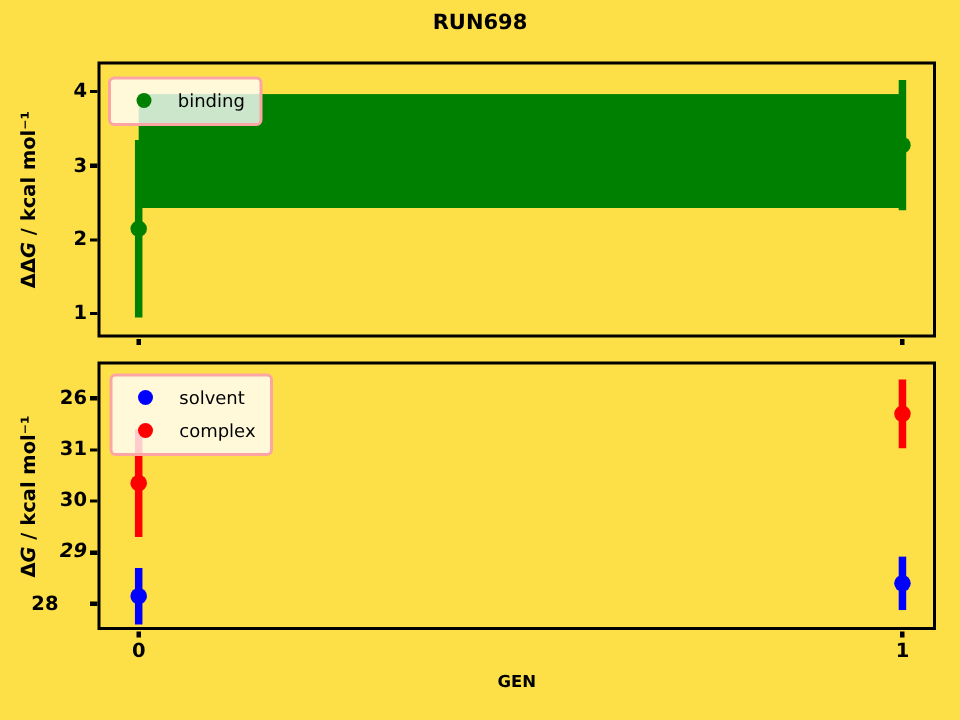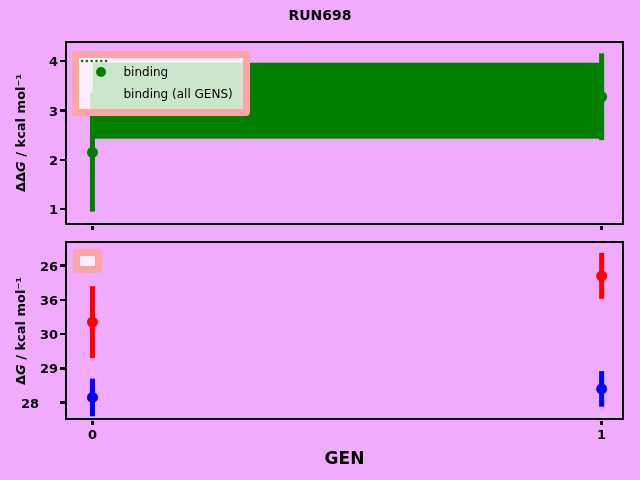--- a/index.html
+++ b/index.html
@@ -1,36 +1,36 @@
 <!DOCTYPE html>
 <html><head>
 <meta charset="utf-8">
 <style>
   html,body{margin:0;padding:0;background:#ffffff;}
-  .figure{position:relative;width:640px;height:480px;background:#f0abfc;
+  .figure{position:relative;width:640px;height:480px;background:#fde047;
           font-family:"DejaVu Sans", sans-serif;color:#000;overflow:hidden;}
   .fig-title{position:absolute;left:0;top:7px;width:640px;text-align:center;
              font-size:14px;font-weight:bold;}
   .axes{position:absolute;border:2.5px solid #000;background:transparent;}
   #ax0{left:64.5px;top:40.5px;width:555px;height:180px;}
   #ax1{left:64.5px;top:240.5px;width:555px;height:175px;}
   .axes svg{position:absolute;left:0;top:0;}
   .ylabel{position:absolute;white-space:nowrap;font-size:13px;font-weight:bold;
           transform:translate(-50%,-50%) rotate(-90deg);}
   #ylabel0{left:20px;top:133px;}
   #ylabel1{left:20px;top:331px;}
   .ital{font-style:italic;}
   .xlabel{position:absolute;left:67px;width:555px;text-align:center;top:448px;
-          font-size:17px;font-weight:bold;}
+          font-size:11px;font-weight:bold;}
   .tick{position:absolute;background:#000;}
   .ticklabel{position:absolute;font-size:13px;font-weight:bold;white-space:nowrap;}
   .ylab{transform:translateY(-50%);}
   .xlab{transform:translateX(-50%);}
   .legend{position:absolute;z-index:2;background:rgba(255,255,255,0.8);
-          border:7px solid #fca5a5;border-radius:4px;padding:5px 10px 5px 5px;
+          border:2px solid #fca5a5;border-radius:4px;padding:5px 10px 5px 5px;
           display:flex;flex-direction:column;gap:3px;}
   #ax0 .legend{left:5px;top:8px;}
   #ax1 .legend{left:6px;top:6px;}
   .lrow{display:flex;align-items:center;height:19px;}
   .lglyph{width:34px;display:flex;justify-content:center;align-items:center;}
   .ldot{width:10px;height:10px;border-radius:50%;}
   .ltext{font-size:12px;margin-left:6px;white-space:nowrap;}
 </style>
 </head>
 <body>
@@ -54,63 +54,67 @@
         <line x1="534.6330275229358" x2="534.6330275229358" y1="97.15068493150685" y2="10.356164383561643" stroke="#008000" stroke-width="5"></line>
         <circle cx="534.6330275229358" cy="53.753424657534254" r="5.5" fill="#008000"></circle>
       </svg>
     <div class="legend">
       <div class="lrow">
         <span class="lglyph">
             <span class="ldot" style="background: rgb(0, 128, 0);"></span>
           </span>
         <span class="ltext">binding</span>
       </div>
-      <div class="lrow">
-        <span class="lglyph">
-            <svg width="32" height="6">
-              <line x1="3" y1="3" x2="29" y2="3" stroke-width="2.4" stroke-dasharray="0.2 4.6" stroke-linecap="round" stroke="#008000"></line>
-            </svg>
-          </span>
-        <span class="ltext">binding (all GENS)</span>
-      </div>
     </div>
   </div>
 
   <div class="axes" id="ax1">
       <svg viewBox="0 0 555 175" width="555" height="175">
         <line x1="25.458715596330272" x2="25.458715596330272" y1="173.28767123287682" y2="135.6164383561644" stroke="#0000ff" stroke-width="5"></line>
         <circle cx="25.458715596330272" cy="154.4520547945206" r="5.5" fill="#0000ff"></circle>
         <line x1="534.6330275229358" x2="534.6330275229358" y1="163.69863013698634" y2="128.08219178082197" stroke="#0000ff" stroke-width="5"></line>
         <circle cx="534.6330275229358" cy="145.89041095890417" r="5.5" fill="#0000ff"></circle>
         <line x1="25.458715596330272" x2="25.458715596330272" y1="115.06849315068489" y2="43.150684931506696" stroke="#ff0000" stroke-width="5"></line>
         <circle cx="25.458715596330272" cy="79.10958904109579" r="5.5" fill="#ff0000"></circle>
         <line x1="534.6330275229358" x2="534.6330275229358" y1="55.82191780821919" y2="9.931506849315047" stroke="#ff0000" stroke-width="5"></line>
         <circle cx="534.6330275229358" cy="32.876712328767056" r="5.5" fill="#ff0000"></circle>
       </svg>
     <div class="legend">
+      <div class="lrow">
+        <span class="lglyph">
+            <span class="ldot" style="background: rgb(0, 0, 255);"></span>
+          </span>
+        <span class="ltext">solvent</span>
+      </div>
+      <div class="lrow">
+        <span class="lglyph">
+            <span class="ldot" style="background: rgb(255, 0, 0);"></span>
+          </span>
+        <span class="ltext">complex</span>
+      </div>
     </div>
   </div>
 
 <div class="tick" style="left: 60px; top: 207.942px; width: 4.5px; height: 2.5px;"></div>
     <div class="ticklabel ylab" style="right: 582px; top: 209.192px;">1</div>
     <div class="tick" style="left: 60px; top: 158.627px; width: 4.5px; height: 2.5px;"></div>
     <div class="ticklabel ylab" style="right: 582px; top: 159.877px;">2</div>
     <div class="tick" style="left: 60px; top: 109.312px; width: 4.5px; height: 2.5px;"></div>
     <div class="ticklabel ylab" style="right: 582px; top: 110.562px;">3</div>
     <div class="tick" style="left: 60px; top: 59.9966px; width: 4.5px; height: 2.5px;"></div>
     <div class="ticklabel ylab" style="right: 582px; top: 61.2466px;">4</div>
     <div class="tick" style="left: 91.2087px; top: 225.5px; width: 2.5px; height: 4.5px;"></div>
     <div class="tick" style="left: 600.383px; top: 225.5px; width: 2.5px; height: 4.5px;"></div>
     <div class="tick" style="left: 60px; top: 401.339px; width: 4.5px; height: 2.5px;"></div>
     <div class="ticklabel ylab" style="right: 601px; top: 402.589px;">28</div>
     <div class="tick" style="left: 60px; top: 367.092px; width: 4.5px; height: 2.5px;"></div>
-    <div class="ticklabel ylab" style="right: 582px; top: 368.342px;">29</div>
+    <div class="ticklabel ylab" style="right: 582px; top: 368.342px; font-style: italic;">29</div>
     <div class="tick" style="left: 60px; top: 332.846px; width: 4.5px; height: 2.5px;"></div>
     <div class="ticklabel ylab" style="right: 582px; top: 334.096px; text-align: right;">30</div>
     <div class="tick" style="left: 60px; top: 298.599px; width: 4.5px; height: 2.5px;"></div>
-    <div class="ticklabel ylab" style="right: 582px; top: 299.849px;">36</div>
+    <div class="ticklabel ylab" style="right: 582px; top: 299.849px;">31</div>
     <div class="tick" style="left: 60px; top: 264.353px; width: 4.5px; height: 2.5px;"></div>
     <div class="ticklabel ylab" style="right: 582px; top: 265.603px;">26</div>
     <div class="tick" style="left: 91.2087px; top: 420.5px; width: 2.5px; height: 4.5px;"></div>
     <div class="ticklabel xlab" style="left: 92.4587px; top: 427px;">0</div>
     <div class="tick" style="left: 600.383px; top: 420.5px; width: 2.5px; height: 4.5px;"></div>
     <div class="ticklabel xlab" style="left: 601.633px; top: 427px;">1</div>
   </div>
 
 </body></html>

